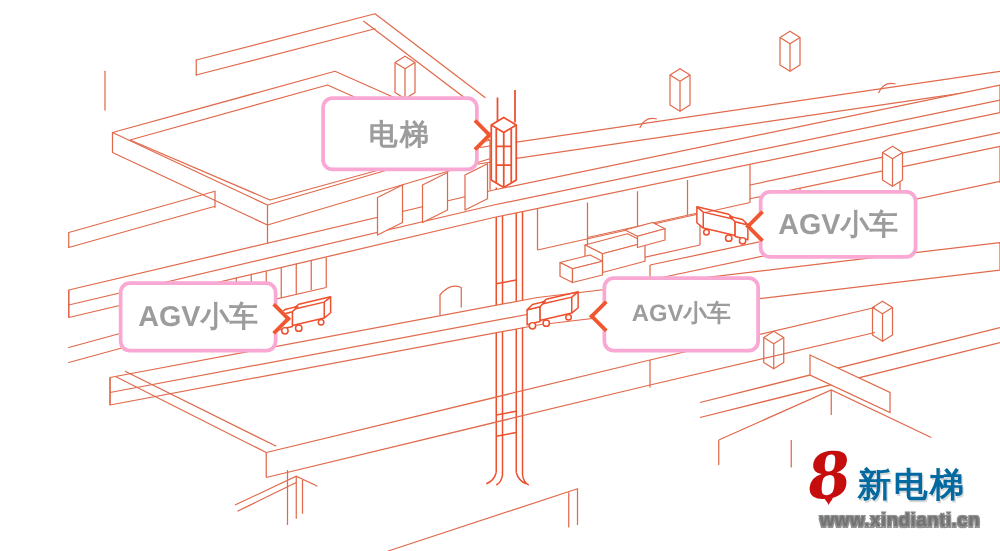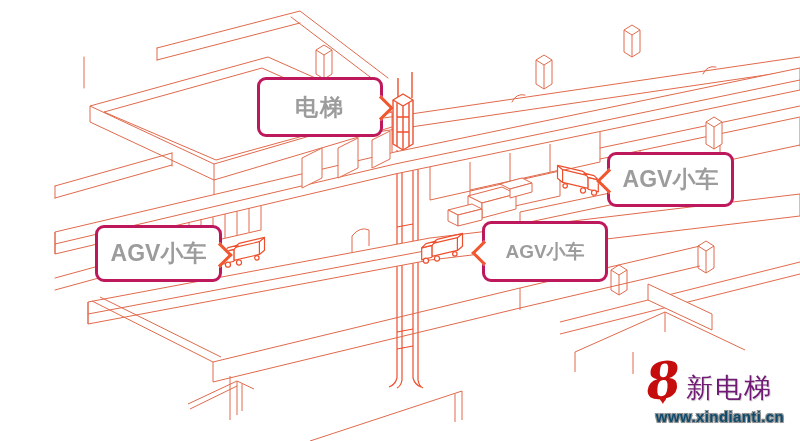--- a/index.html
+++ b/index.html
@@ -1,40 +1,40 @@
 <!DOCTYPE html>
 <html><head>
 <meta charset="utf-8">
 <style>
   html,body{margin:0;padding:0;background:#fff;}
   .stage{position:relative;width:800px;height:441px;background:#fff;overflow:hidden;
          font-family:"Liberation Sans",sans-serif;}
   .stage svg{position:absolute;left:0;top:0;}
 
   
-  .callout{position:absolute;box-sizing:border-box;background:#fff;border:3px solid #be185d;
+  .callout{position:absolute;box-sizing:border-box;background:#fff;border:3px solid #f9a8d4;
            border-radius:9px;display:flex;flex-direction:column;align-items:center;justify-content:center;
            color:#9c9c9c;font-weight:bold;z-index:6;text-align:center;}
   .callout .tip{position:absolute;width:15px;height:15px;background:#fff;transform:rotate(45deg);z-index:7;}
   .tip-right{right:-10px;top:50%;margin-top:-8px;border-top:3px solid #f0562f;border-right:3px solid #f0562f;}
   .tip-left{left:-10px;top:50%;margin-top:-8px;border-left:3px solid #f0562f;border-bottom:3px solid #f0562f;}
   #co-elevator{left:257px;top:77px;width:126px;height:60px;font-size:23px;letter-spacing:2px;}
   #co-agv-right{left:607px;top:152px;width:127px;height:55px;font-size:23px;}
   #co-agv-enter{left:482px;top:221px;width:126px;height:61px;font-size:19px;line-height:1.35;}
   #co-agv-left{left:95px;top:225px;width:127px;height:57px;font-size:23px;}
 
   
   .watermark{position:absolute;left:644px;top:364px;width:152px;height:70px;z-index:8;}
   .wm-logo{position:absolute;left:2px;top:-8px;font-family:"DejaVu Serif",serif;font-style:italic;
            font-weight:bold;font-size:50px;color:#c50d0d;transform:rotate(-6deg);line-height:1;}
   .wm-heart{position:absolute;left:15px;top:28px;font-size:13px;color:#cf0f0f;}
-  .wm-brand{position:absolute;left:42px;top:6px;font-size:27px;font-weight:normal;color:#701a75;
+  .wm-brand{position:absolute;left:42px;top:6px;font-size:27px;font-weight:bold;color:#0369a1;
             letter-spacing:2px;text-shadow:1px 1px 0 #d9d9d9;}
   .wm-url{position:absolute;left:0;top:44px;width:152px;text-align:center;font-size:15px;font-weight:bold;
-          letter-spacing:0.4px;color:#0c4a6e;
+          letter-spacing:0.4px;color:#737373;
           text-shadow:-1px -1px 0 #8f8f8f,1px -1px 0 #8f8f8f,-1px 1px 0 #8f8f8f,1px 1px 0 #8f8f8f,0 0 2px #8f8f8f;}
 </style>
 </head>
 <body>
 
 <div class="stage">
 
   <svg width="800" height="441" viewBox="0 0 800 441">
 
     <g stroke="#e06a4c" fill="none" stroke-width="1" stroke-linecap="round" stroke-linejoin="round">

